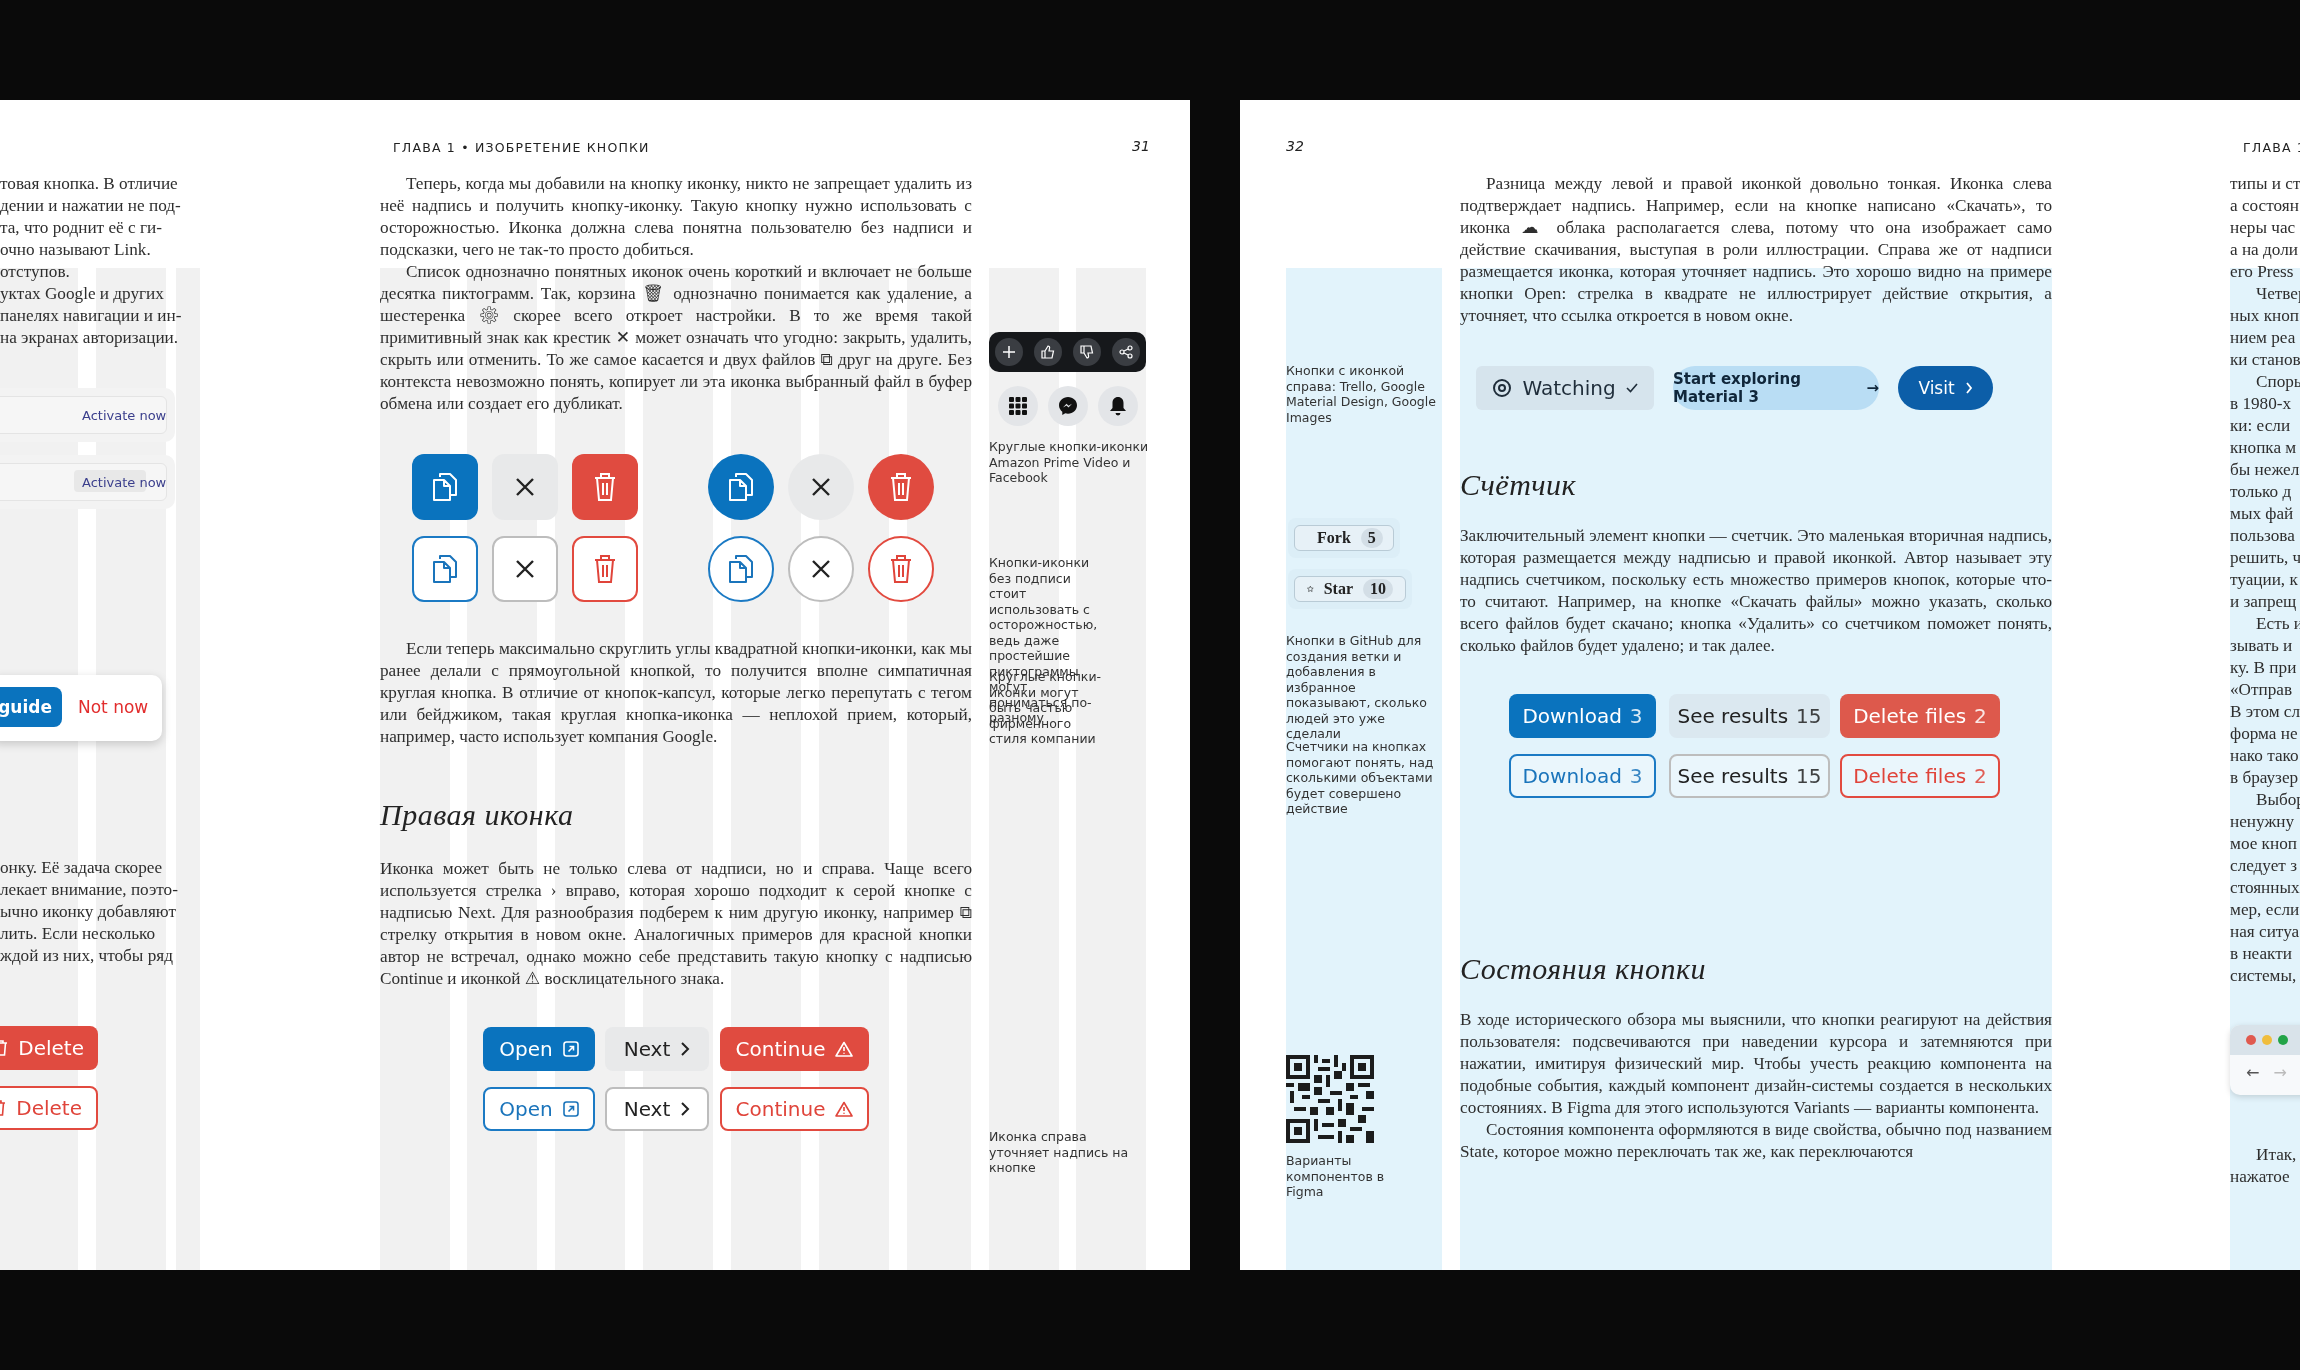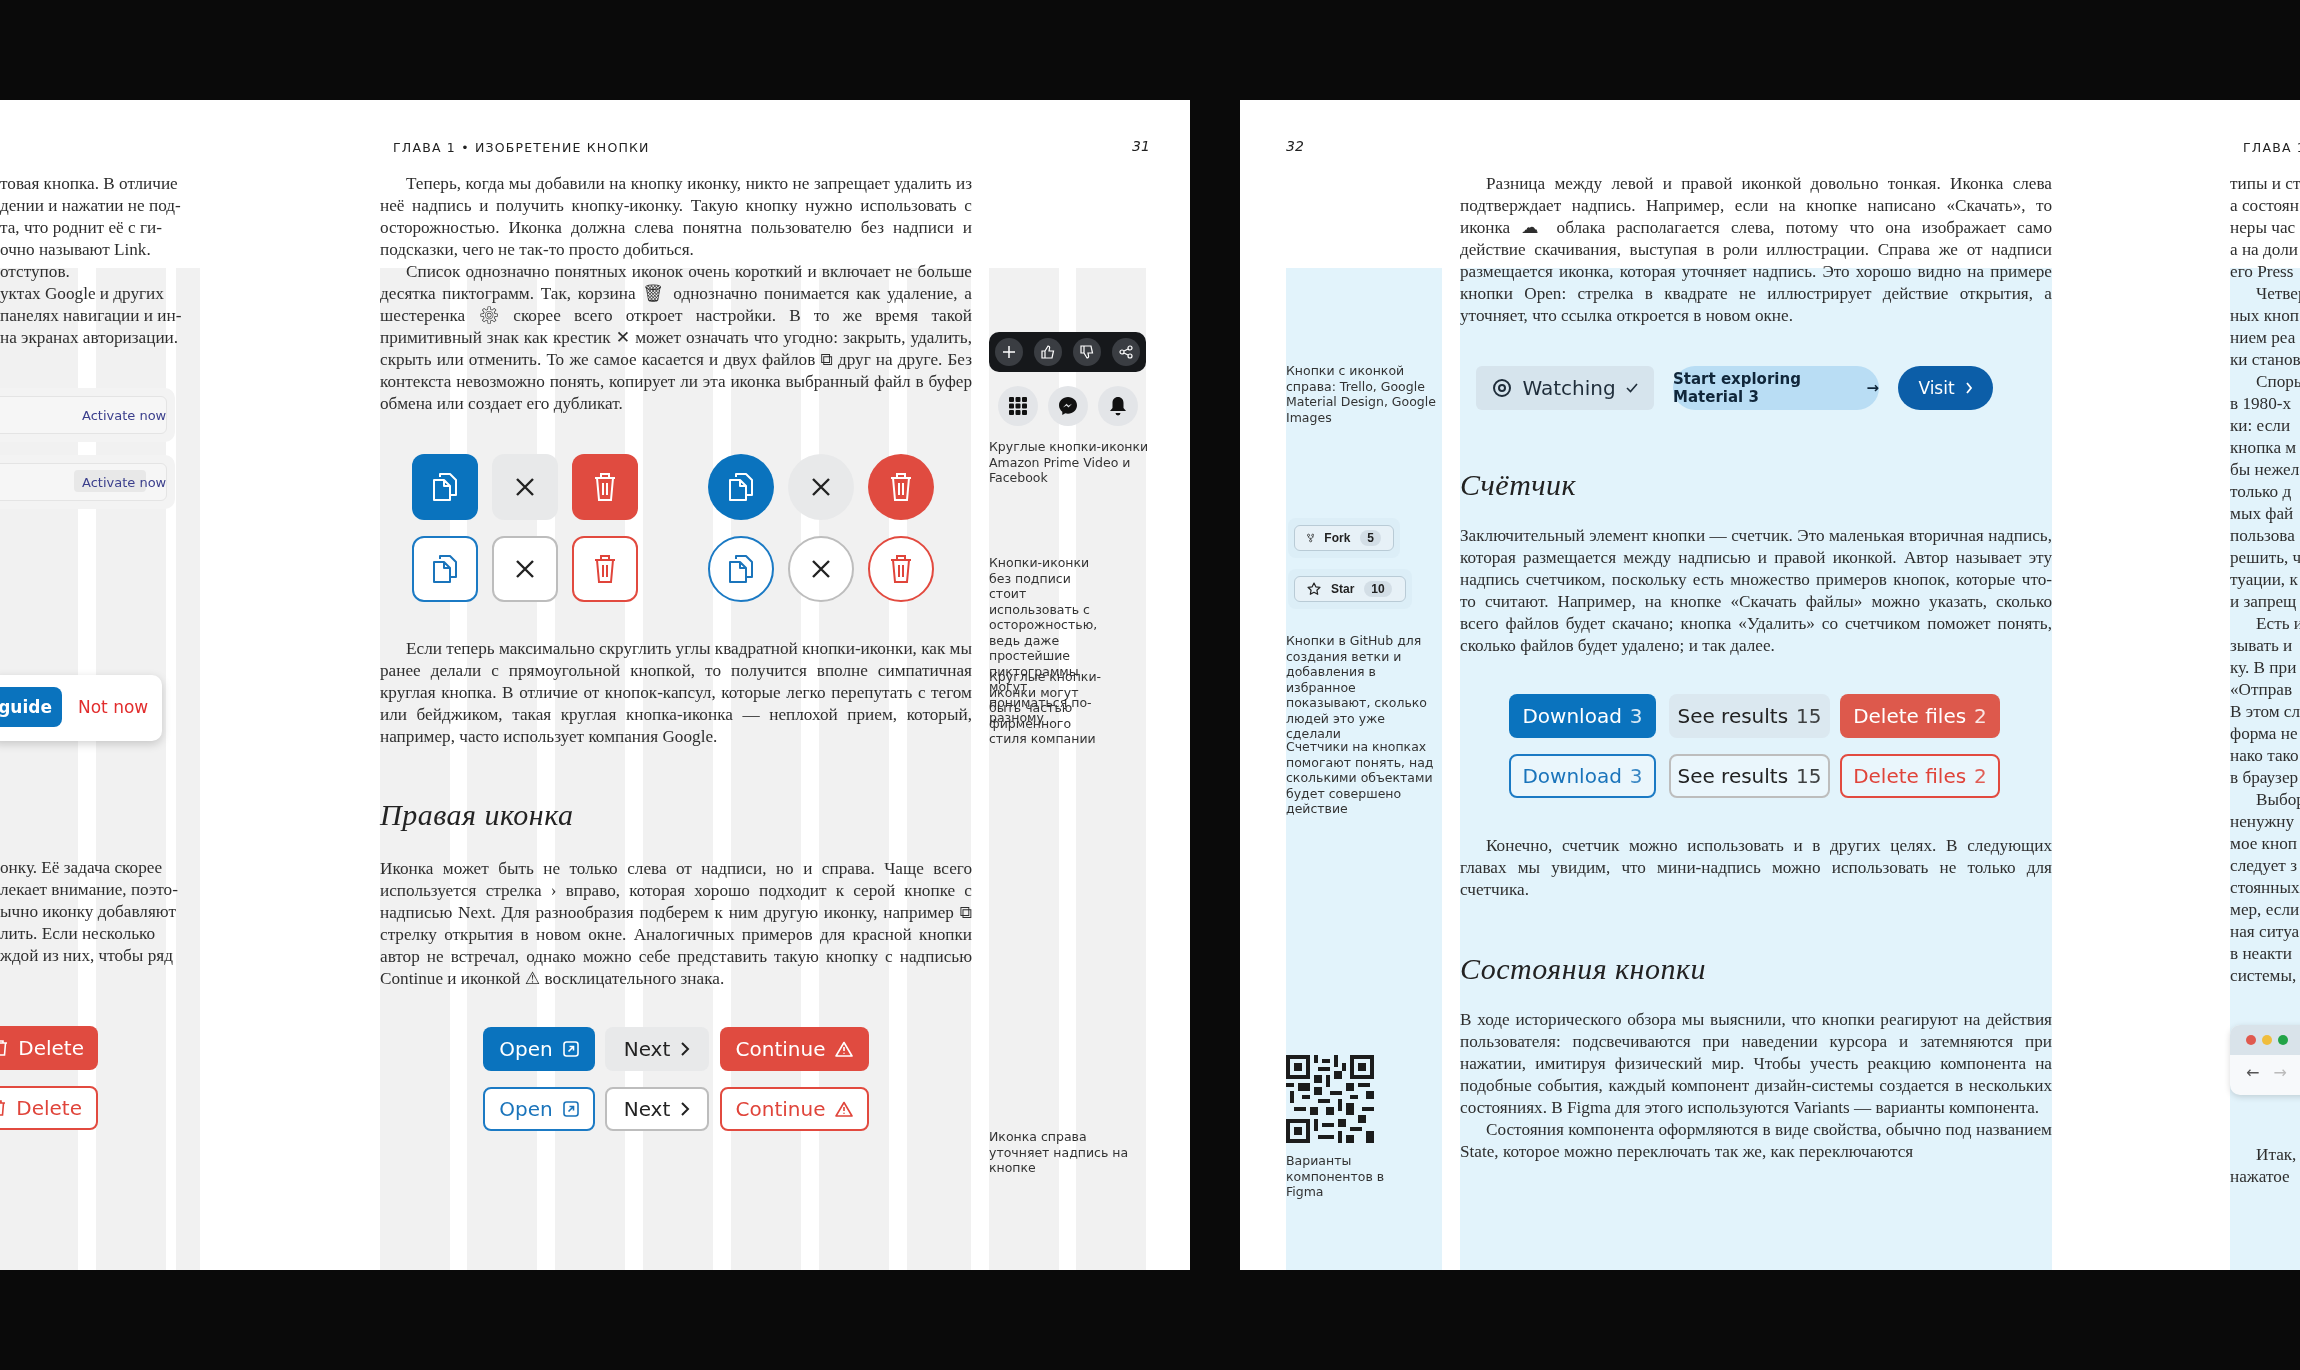--- a/index.html
+++ b/index.html
@@ -34,21 +34,21 @@
 
   .icon-svg { display: block; }
   .dark-bar { position: absolute; background: #16181b; border-radius: 10px; display: flex; align-items: center; justify-content: space-around; }
   .dark-circle { width: 28px; height: 28px; border-radius: 50%; background: #3a3d42; display: flex; align-items: center; justify-content: center; }
   .light-circle { width: 40px; height: 40px; border-radius: 50%; background: #e3e5e8; display: flex; align-items: center; justify-content: center; }
 
   .card { position: absolute; background: #f3f3f3; border-radius: 10px; }
   .card-inner { position: absolute; border: 1px solid #e4e4e4; background: #f6f6f6; border-radius: 6px; }
   .link-text { position: absolute; font-family: "DejaVu Sans", sans-serif; font-size: 13px; color: #3a3e8c; }
 
-  .gh-btn { position: absolute; display: flex; align-items: center; gap: 10px; border: 1px solid #b9cbd6; background: #e7f1f7; border-radius: 6px; font-family: Liberation Sans, sans-serif; font-size: 12px; font-weight: bold; color: #222; padding: 0 12px; }
+  .gh-btn { position: absolute; display: flex; align-items: center; gap: 10px; border: 1px solid #b9cbd6; background: #e7f1f7; border-radius: 6px; font-family: Liberation Serif, serif; font-size: 16px; font-weight: bold; color: #222; padding: 0 12px; }
   .gh-count { background: #d3dee6; border-radius: 10px; padding: 1px 7px; font-weight: bold; }
 
   .counter { opacity: 0.85; }
 </style>
 </head>
 <body>
 
 <div class="page page-left">
 
   <div class="stripe" style="left:0;width:78px"></div>
@@ -351,23 +351,20 @@
   </div>
   <div class="btn btn-o-gray" style="left:429px;top:654px;width:161px;height:44px;font-size:20px;gap:8px;background:#eaf6fc">
     <span>See results</span>
     <span class="counter">15</span>
   </div>
   <div class="btn btn-o-red" style="left:600px;top:654px;width:160px;height:44px;font-size:20px;gap:8px;background:#eaf6fc">
     <span>Delete files</span>
     <span class="counter">2</span>
   </div>
 
-  <div class="body-text" style="left:220px;top:735px;width:592px">
-    <p>Конечно, счетчик можно использовать и в других целях. В следующих главах мы увидим, что мини-надпись можно использовать не только для счетчика.</p>
-  </div>
 
   <div class="heading" style="left:220px;top:852px">Состояния кнопки</div>
 
   <div class="body-text" style="left:220px;top:909px;width:592px">
     <p class="noindent">В ходе исторического обзора мы выяснили, что кнопки реагируют на действия пользователя: подсвечиваются при наведении курсора и затемняются при нажатии, имитируя физический мир. Чтобы учесть реакцию компонента на подобные события, каждый компонент дизайн-системы создается в нескольких состояниях. В Figma для этого используются Variants — варианты компонента.</p>
     <p>Состояния компонента оформляются в виде свойства, обычно под названием State, которое можно переключать так же, как переключаются</p>
   </div>
 
   <div class="note" style="left:46px;top:263px;width:158px">Кнопки с иконкой справа: Trello, Google Material Design, Google Images</div>
 

